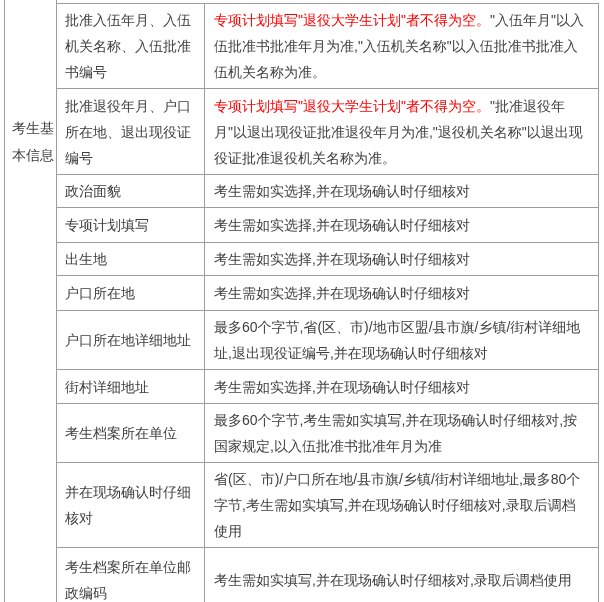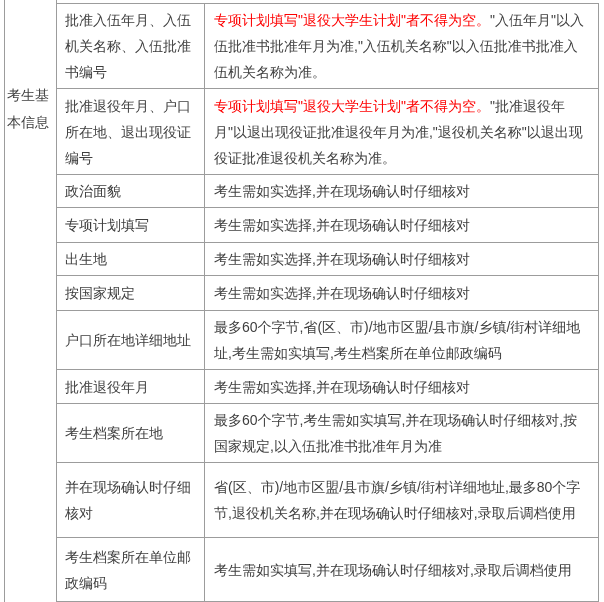--- a/index.html
+++ b/index.html
@@ -30,22 +30,22 @@
     word-break: break-all;
     overflow: hidden;
   }
   td.section-cell {
     border-top: none;
     border-bottom: none;
     vertical-align: top;
     padding: 0 2px;
   }
   .section-label {
-    margin-top: 78px;
-    text-align: left;
+    margin-top: 111px;
+    text-align: right;
     line-height: 27px;
   }
   td.desc-cell { padding: 3px 9px; }
   .desc-warning { color: #fe0000; }
   .vline {
     position: absolute;
     width: 1px;
     height: 4px;
     top: 0;
     background: #9c9c9c;
@@ -84,38 +84,38 @@
       </tr>
       <tr style="height:35px">
         <td>专项计划填写</td>
         <td class="desc-cell">考生需如实选择,并在现场确认时仔细核对</td>
       </tr>
       <tr style="height:25px">
         <td>出生地</td>
         <td class="desc-cell">考生需如实选择,并在现场确认时仔细核对</td>
       </tr>
       <tr style="height:35px">
-        <td>按国家规定</td>
+        <td>户口所在地</td>
         <td class="desc-cell">考生需如实选择,并在现场确认时仔细核对</td>
       </tr>
       <tr style="height:58px">
         <td>户口所在地详细地址</td>
-        <td class="desc-cell">最多60个字节,省(区、市)/地市区盟/县市旗/乡镇/街村详细地址,考生需如实填写,考生档案所在单位邮政编码</td>
+        <td class="desc-cell">最多60个字节,省(区、市)/地市区盟/县市旗/乡镇/街村详细地址,退出现役证编号,并在现场确认时仔细核对</td>
       </tr>
       <tr style="height:34px">
-        <td>批准退役年月</td>
+        <td>街村详细地址</td>
         <td class="desc-cell">考生需如实选择,并在现场确认时仔细核对</td>
       </tr>
       <tr style="height:58px">
-        <td>考生档案所在地</td>
+        <td>考生档案所在单位</td>
         <td class="desc-cell">最多60个字节,考生需如实填写,并在现场确认时仔细核对,按国家规定,以入伍批准书批准年月为准</td>
       </tr>
       <tr style="height:75px">
         <td>并在现场确认时仔细核对</td>
-        <td class="desc-cell">省(区、市)/地市区盟/县市旗/乡镇/街村详细地址,最多80个字节,退役机关名称,并在现场确认时仔细核对,录取后调档使用</td>
+        <td class="desc-cell">省(区、市)/户口所在地/县市旗/乡镇/街村详细地址,最多80个字节,考生需如实填写,并在现场确认时仔细核对,录取后调档使用</td>
       </tr>
       <tr style="height:64px">
         <td>考生档案所在单位邮政编码</td>
         <td class="desc-cell">考生需如实填写,并在现场确认时仔细核对,录取后调档使用</td>
       </tr>
 
     </tbody>
   </table>
 </div>
 

